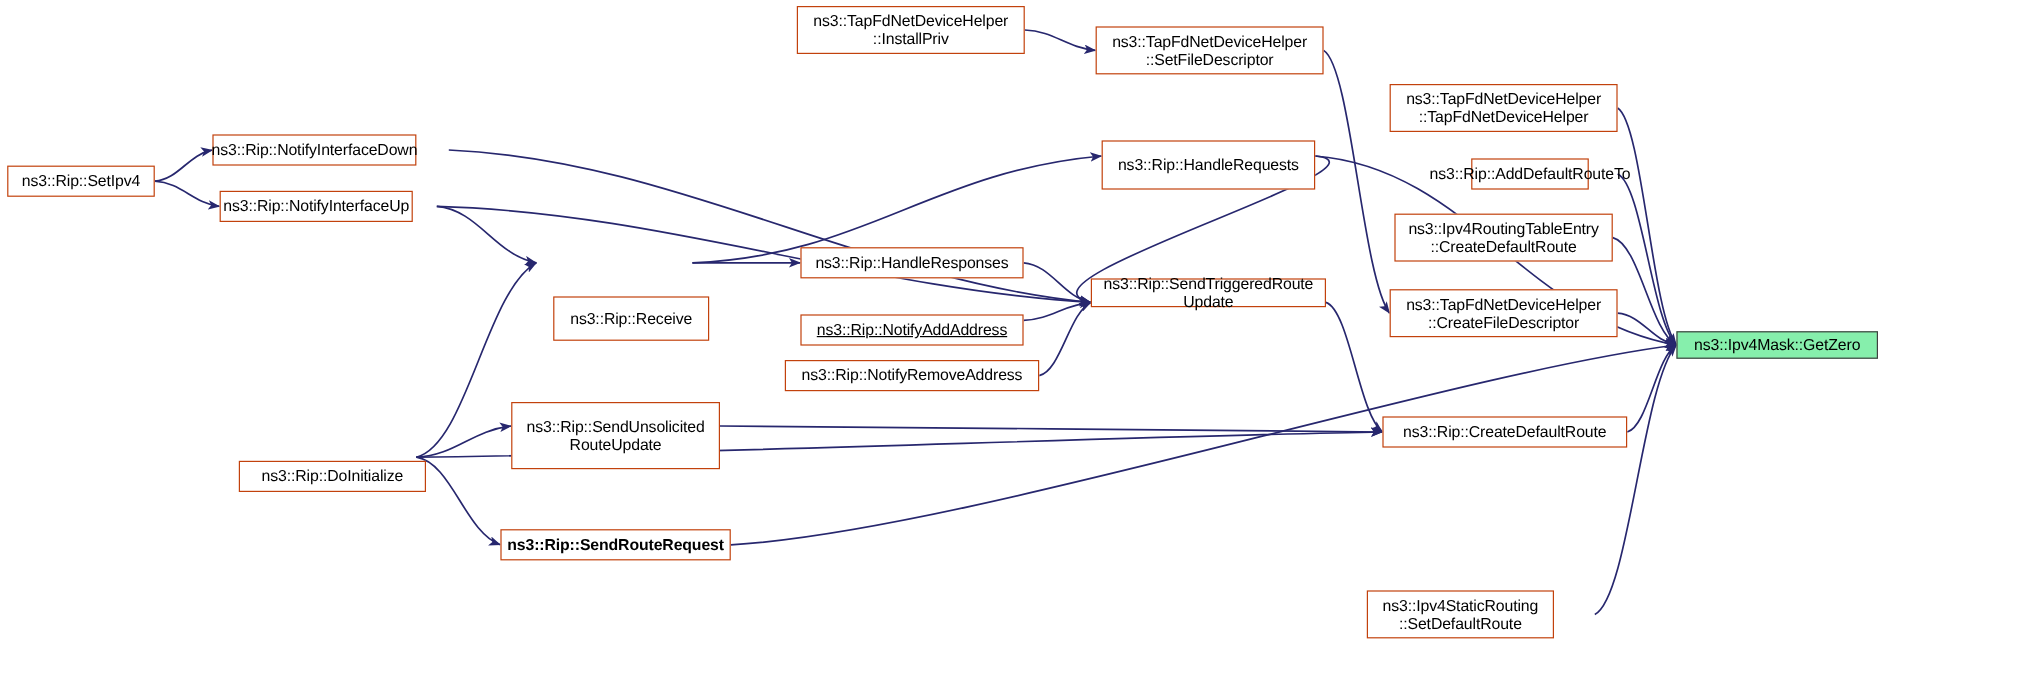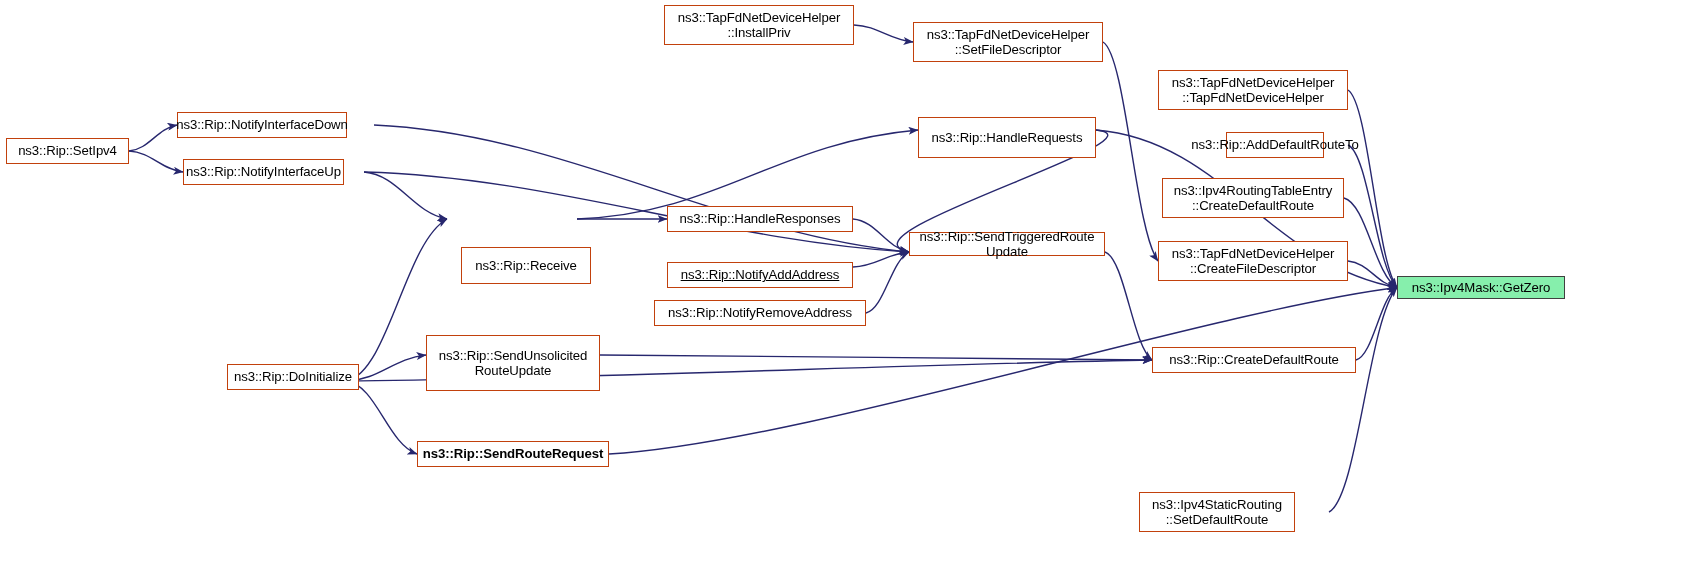--- a/index.html
+++ b/index.html
@@ -82,21 +82,21 @@
         <path d="M1348,261 C1368.58,262.696 1376.42,283.684 1397,287.5" marker-end="url(#arrow)"></path>
         <path d="M1329,512 C1357.56,497.632 1368.44,319.828 1397,287.5" marker-end="url(#arrow)"></path>
         <path d="M1096,130 C1222.42,140.08 1270.58,264.82 1397,287.5" marker-end="url(#arrow)"></path>
       </g>
   </svg>
   <div id="node-layer">
       <div class="node" style="left: 6px; top: 138px; width: 123px; height: 26px;">ns3::Rip::SetIpv4</div>
       <div class="node" style="left: 177px; top: 112px; width: 170px; height: 26px;">ns3::Rip::NotifyInterfaceDown</div>
       <div class="node" style="left: 183px; top: 159px; width: 161px; height: 26px;">ns3::Rip::NotifyInterfaceUp</div>
       <div class="node" style="left: 461px; top: 206px; width: 130px; height: 37px; margin-top: 41px;">ns3::Rip::Receive</div>
-      <div class="node" style="left: 199px; top: 364px; width: 132px; height: 26px; margin-left: 28px;">ns3::Rip::DoInitialize</div>
+      <div class="node" style="left: 199px; top: 384px; width: 156px; height: 26px;">ns3::Rip::DoInitialize</div>
       <div class="node" style="left: 664px; top: 5px; width: 190px; height: 40px;">ns3::TapFdNetDeviceHelper
 ::InstallPriv</div>
       <div class="node" style="left: 913px; top: 22px; width: 190px; height: 40px;">ns3::TapFdNetDeviceHelper
 ::SetFileDescriptor</div>
       <div class="node" style="left: 918px; top: 117px; width: 178px; height: 41px;">ns3::Rip::HandleRequests</div>
       <div class="node" style="left: 667px; top: 206px; width: 186px; height: 26px;">ns3::Rip::HandleResponses</div>
       <div class="node" style="left: 667px; top: 262px; width: 186px; height: 26px; text-decoration: underline;">ns3::Rip::NotifyAddAddress</div>
       <div class="node" style="left: 654px; top: 300px; width: 212px; height: 26px;">ns3::Rip::NotifyRemoveAddress</div>
       <div class="node" style="left: 909px; top: 232px; width: 196px; height: 24px;">ns3::Rip::SendTriggeredRoute
 Update</div>

